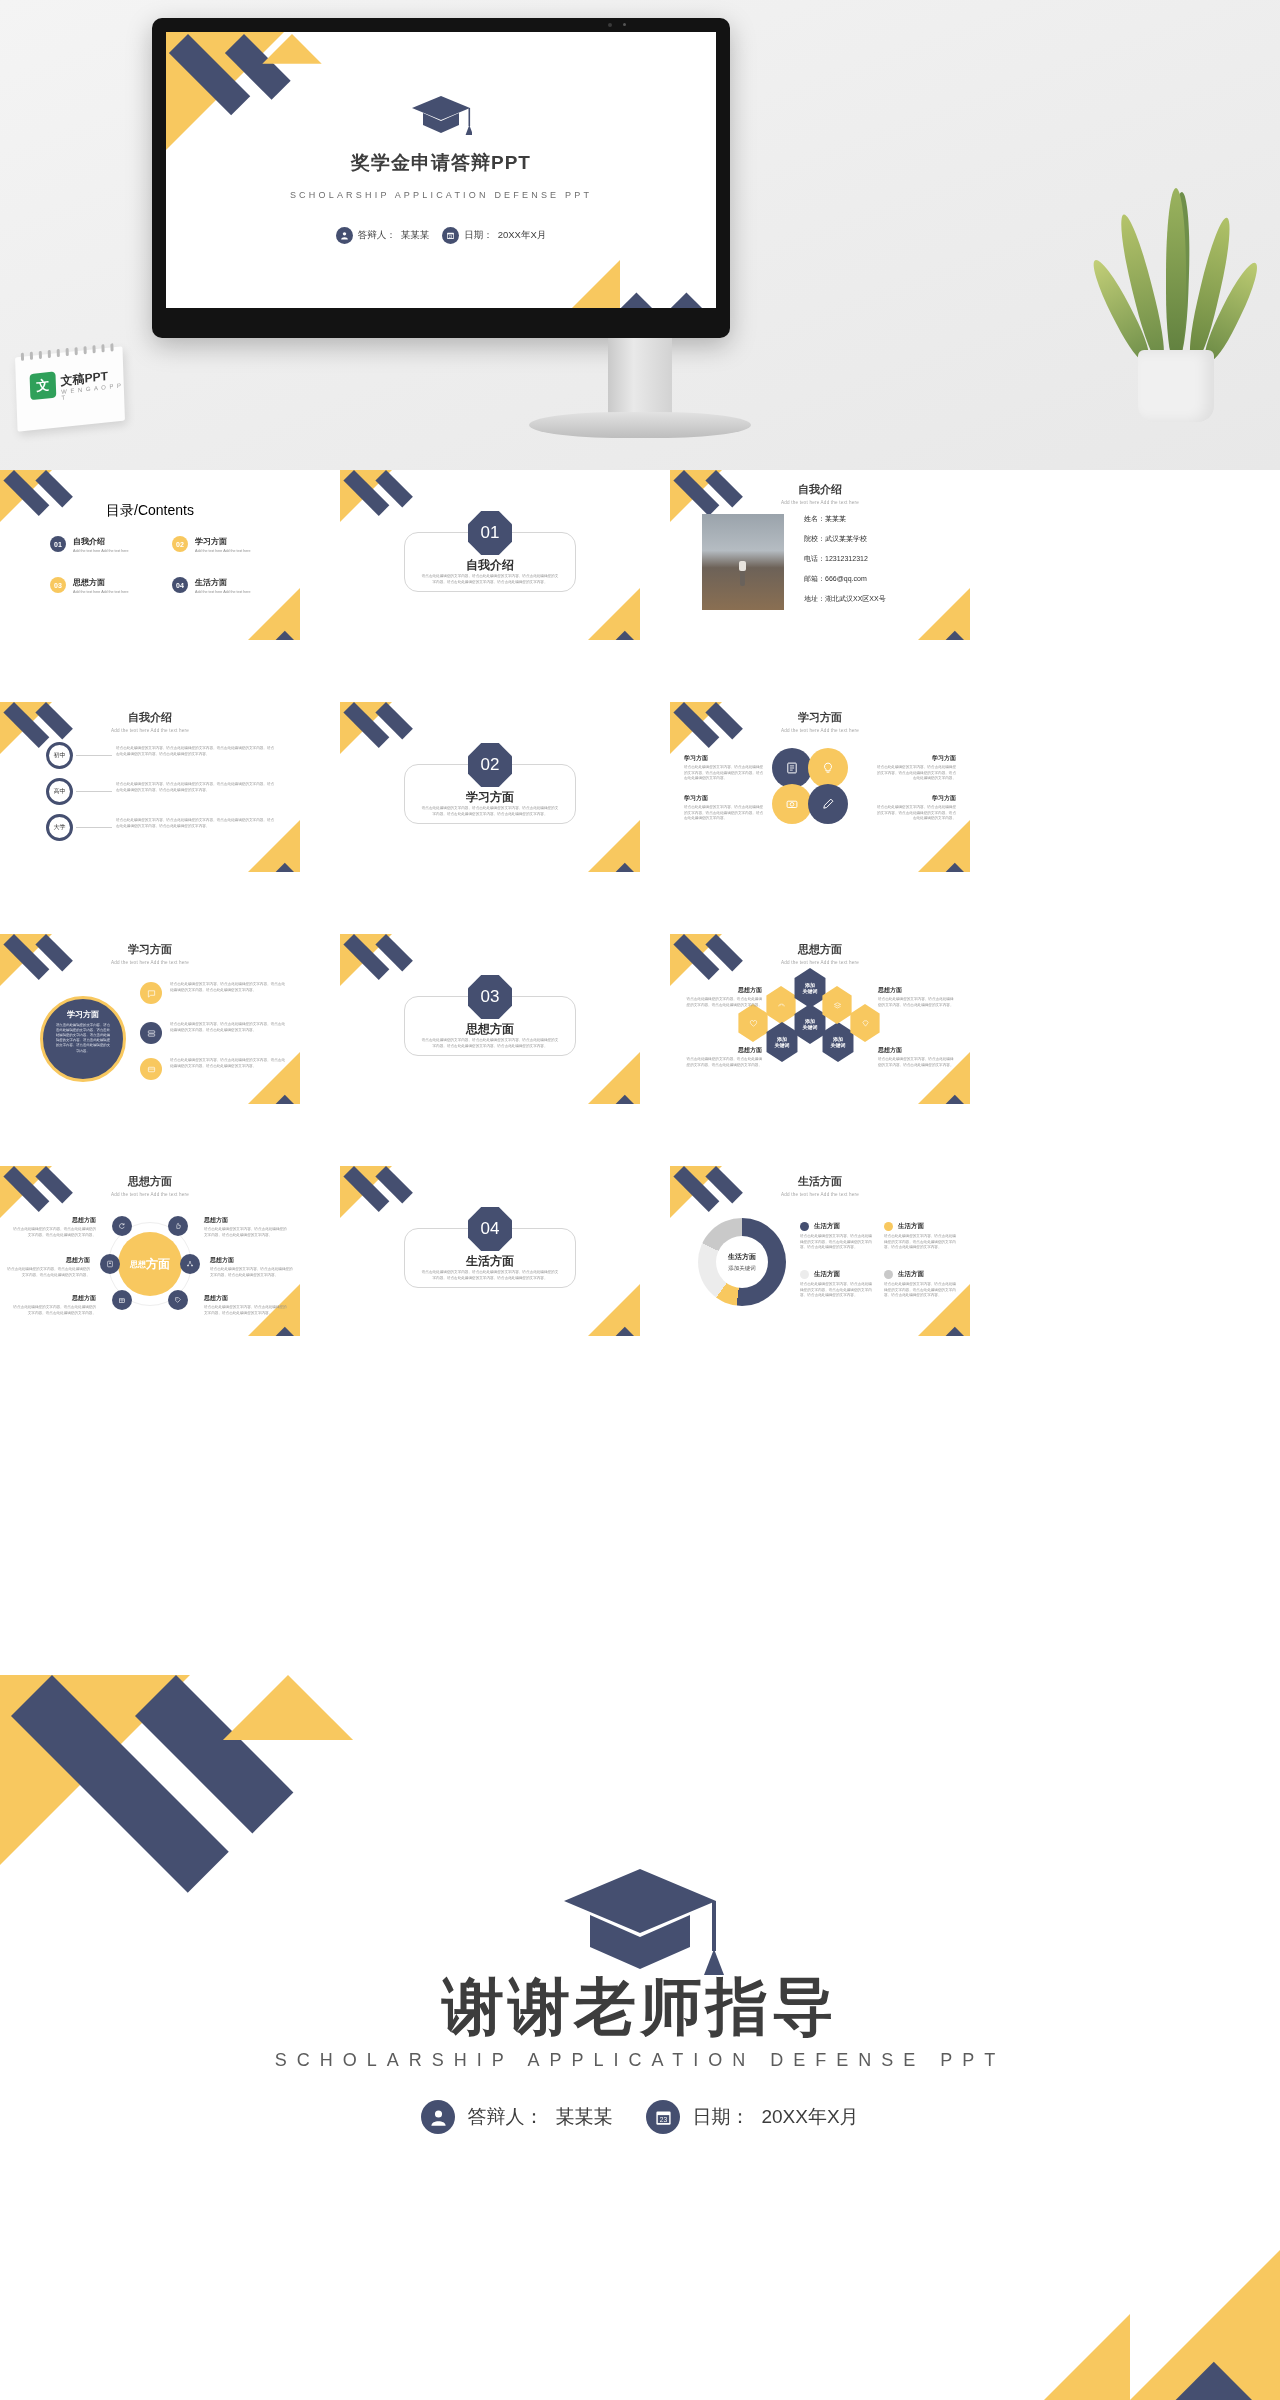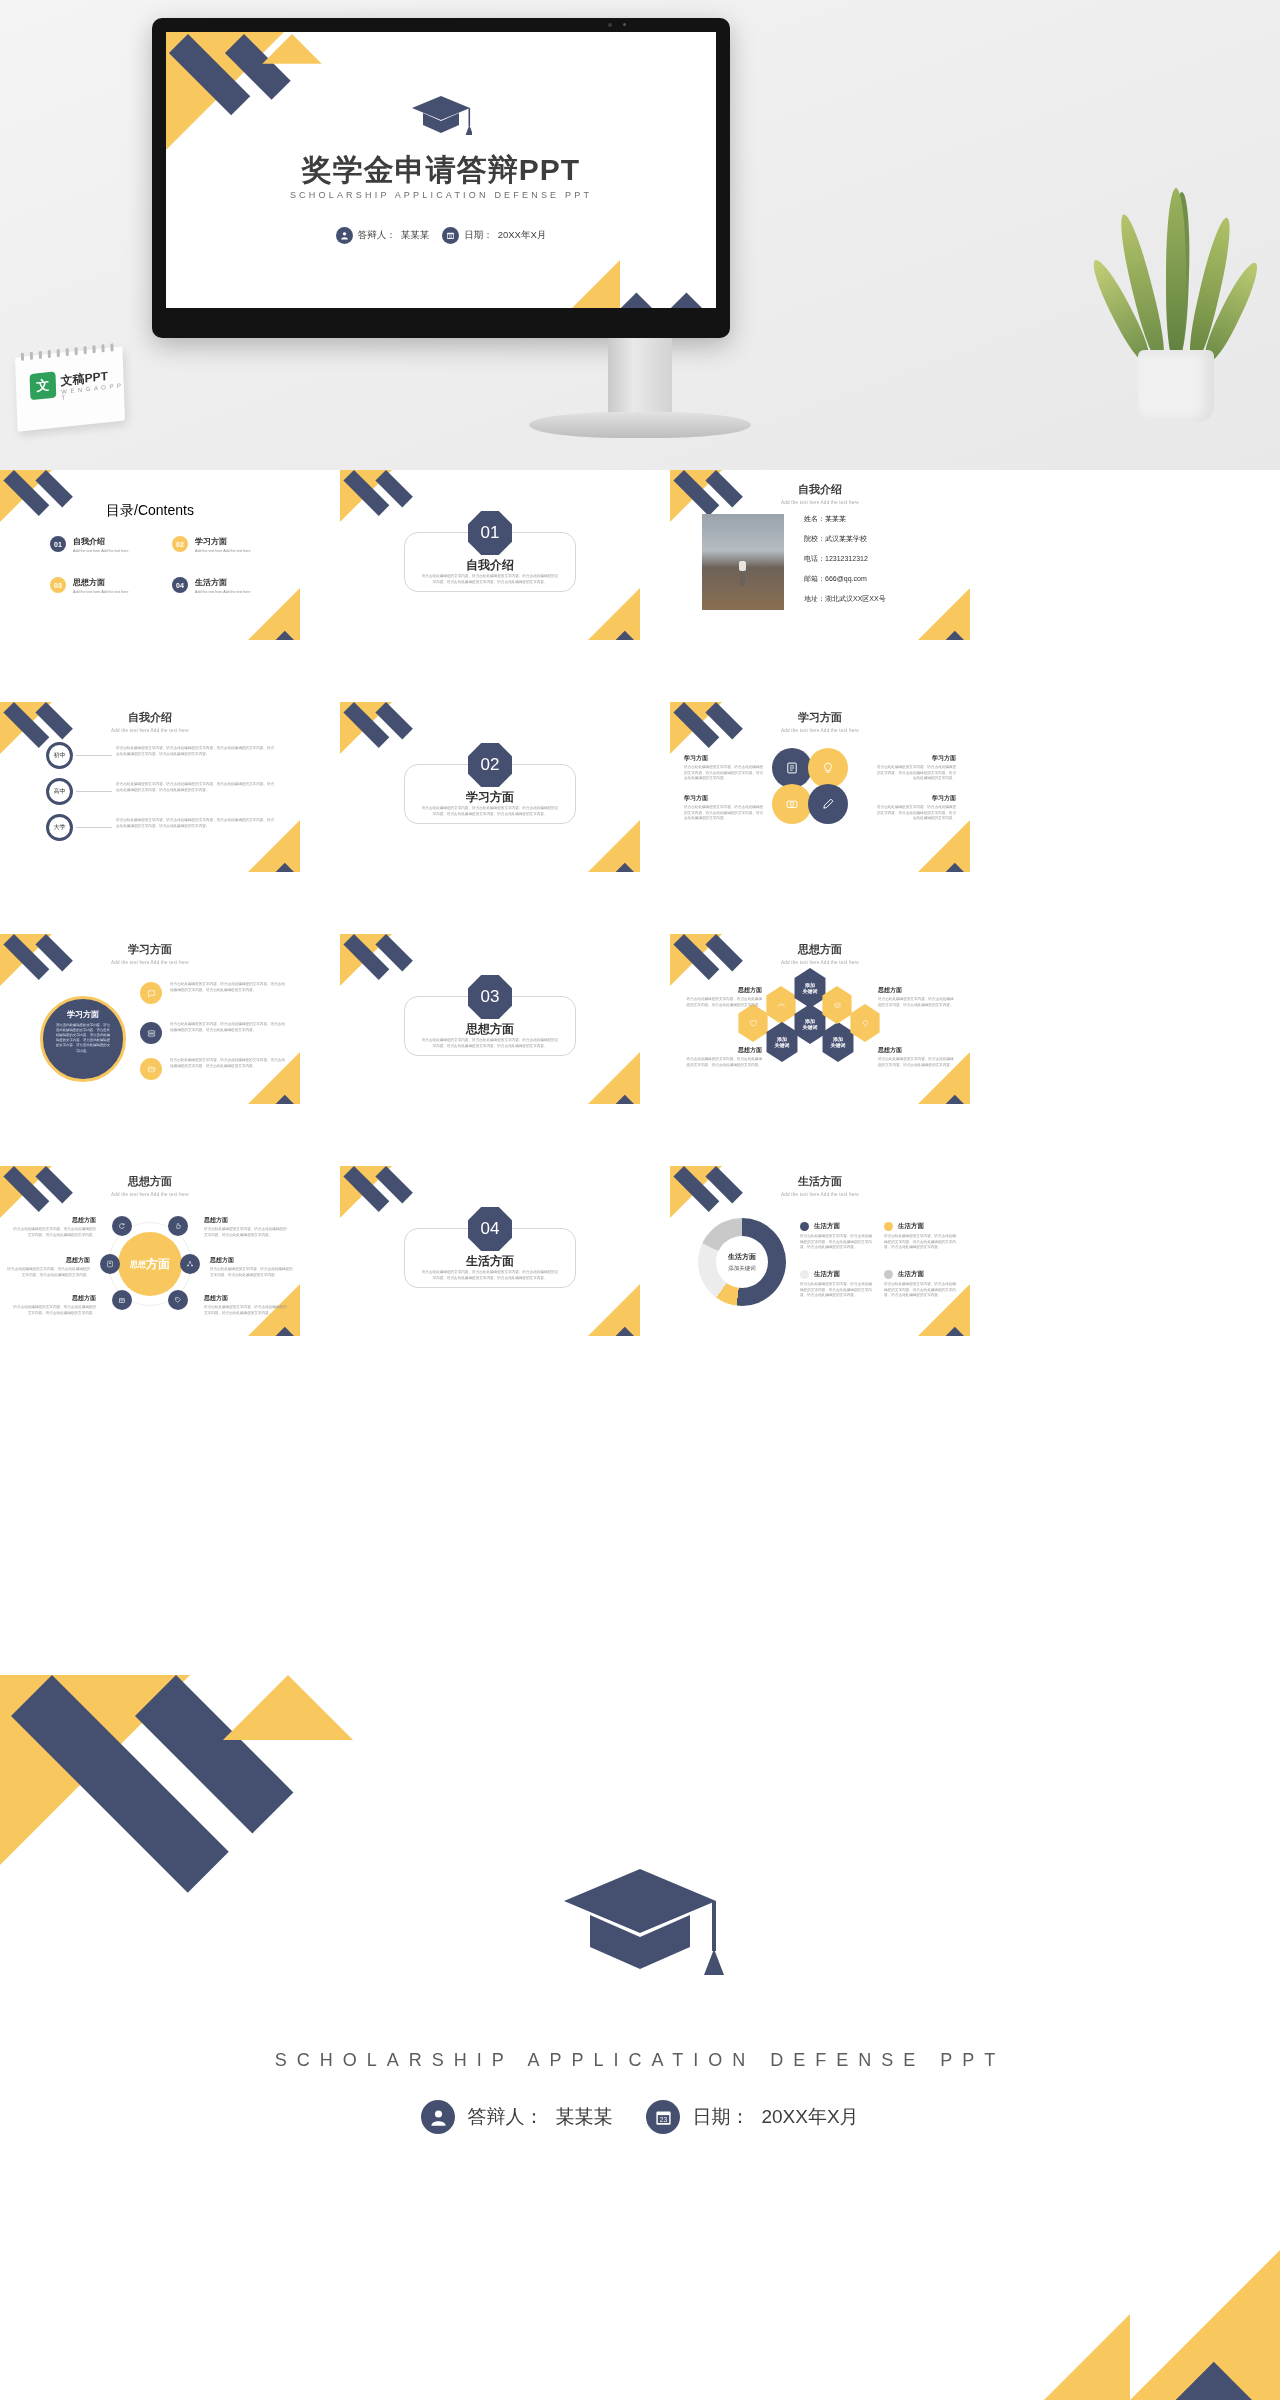--- a/index.html
+++ b/index.html
@@ -31,21 +31,21 @@
                   display:flex; align-items:center; justify-content:center; }
   .deskcal-txt { position:absolute; left:45px; top:20px; font-size:12px; font-weight:bold; color:#333; }
   .deskcal-sub { position:absolute; left:45px; top:36px; font-size:6px; color:#9a9a9a; letter-spacing:1px; }
   .deskcal-rings { position:absolute; top:-4px; left:6px; width:96px; height:8px; }
   .ring { position:absolute; top:0; width:3px; height:8px; background:#b9b9b9; border-radius:2px; }
 
   
   .ts { position:absolute; inset:0; }
   .ts-tri-y { position:absolute; left:0; top:0; width:0;height:0; border-left:118px solid #f8c85f; border-bottom:118px solid transparent; }
   .bar { position:absolute; background:#454f70; }
-  .ts-title { position:absolute; left:0; right:0; top:118px; text-align:center; font-size:30px; font-weight:bold; color:#3d3d3d; letter-spacing:1px; }
+  .ts-title { position:absolute; left:0; right:0; top:118px; text-align:center; font-size:19px; font-weight:bold; color:#3d3d3d; letter-spacing:1px; }
   .ts-sub { position:absolute; left:0; right:0; top:158px; text-align:center; font-size:9px; color:#6d6d6d; letter-spacing:3.2px; }
   .ts-meta { position:absolute; left:0; right:0; top:195px; display:flex; justify-content:center; align-items:center; gap:13px; font-size:9.5px; color:#3d3d3d; }
   .cir-icon { width:17px; height:17px; border-radius:50%; background:#454f70; display:inline-flex; align-items:center; justify-content:center; color:#fff; font-size:8px; }
   .cap { position:absolute; }
 
   
   .grid { position:relative; width:1280px; }
   .slide { position:absolute; background:#fff; overflow:hidden; }
   .s-head { position:absolute; left:0; right:0; text-align:center; }
   .s-title { font-size:11px; font-weight:bold; color:#3b3b3b; }
@@ -585,20 +585,21 @@
   <div class="bar" style="left:176px;top:0;width:166px;height:58px;transform:rotate(45deg);transform-origin:left top;"></div>
   <div style="position:absolute;left:288px;top:0;width:0;height:0;border-left:92px solid #f8c85f;border-bottom:92px solid transparent;transform:rotate(45deg);transform-origin:left top;"></div>
 
   <svg style="position:absolute;left:50%;top:188px;transform:translateX(-50%);" width="168" height="118" viewBox="0 0 168 118">
     <path d="M84 6 L160 38 L84 70 L8 38 Z" fill="#454f70"></path>
     <path d="M34 52 L34 84 L84 106 L134 84 L134 52 L84 74 Z" fill="#454f70"></path>
     <rect x="156" y="38" width="4" height="50" fill="#454f70"></rect>
     <path d="M158 86 L168 112 L148 112 Z" fill="#454f70"></path>
   </svg>
 
+  <div class="cl-title">谢谢老师指导</div>
   <div class="cl-sub">SCHOLARSHIP APPLICATION DEFENSE PPT</div>
   <div class="cl-meta">
     <span style="display:inline-flex;align-items:center;gap:12px;">
       <span class="cl-icon">
         <svg width="19" height="19" viewBox="0 0 16 16">
             <circle cx="8" cy="5" r="3" fill="#fff"></circle>
             <path d="M2 15 C2 10 14 10 14 15 Z" fill="#fff"></path>
           </svg>
       </span>
       <span>答辩人：</span>

